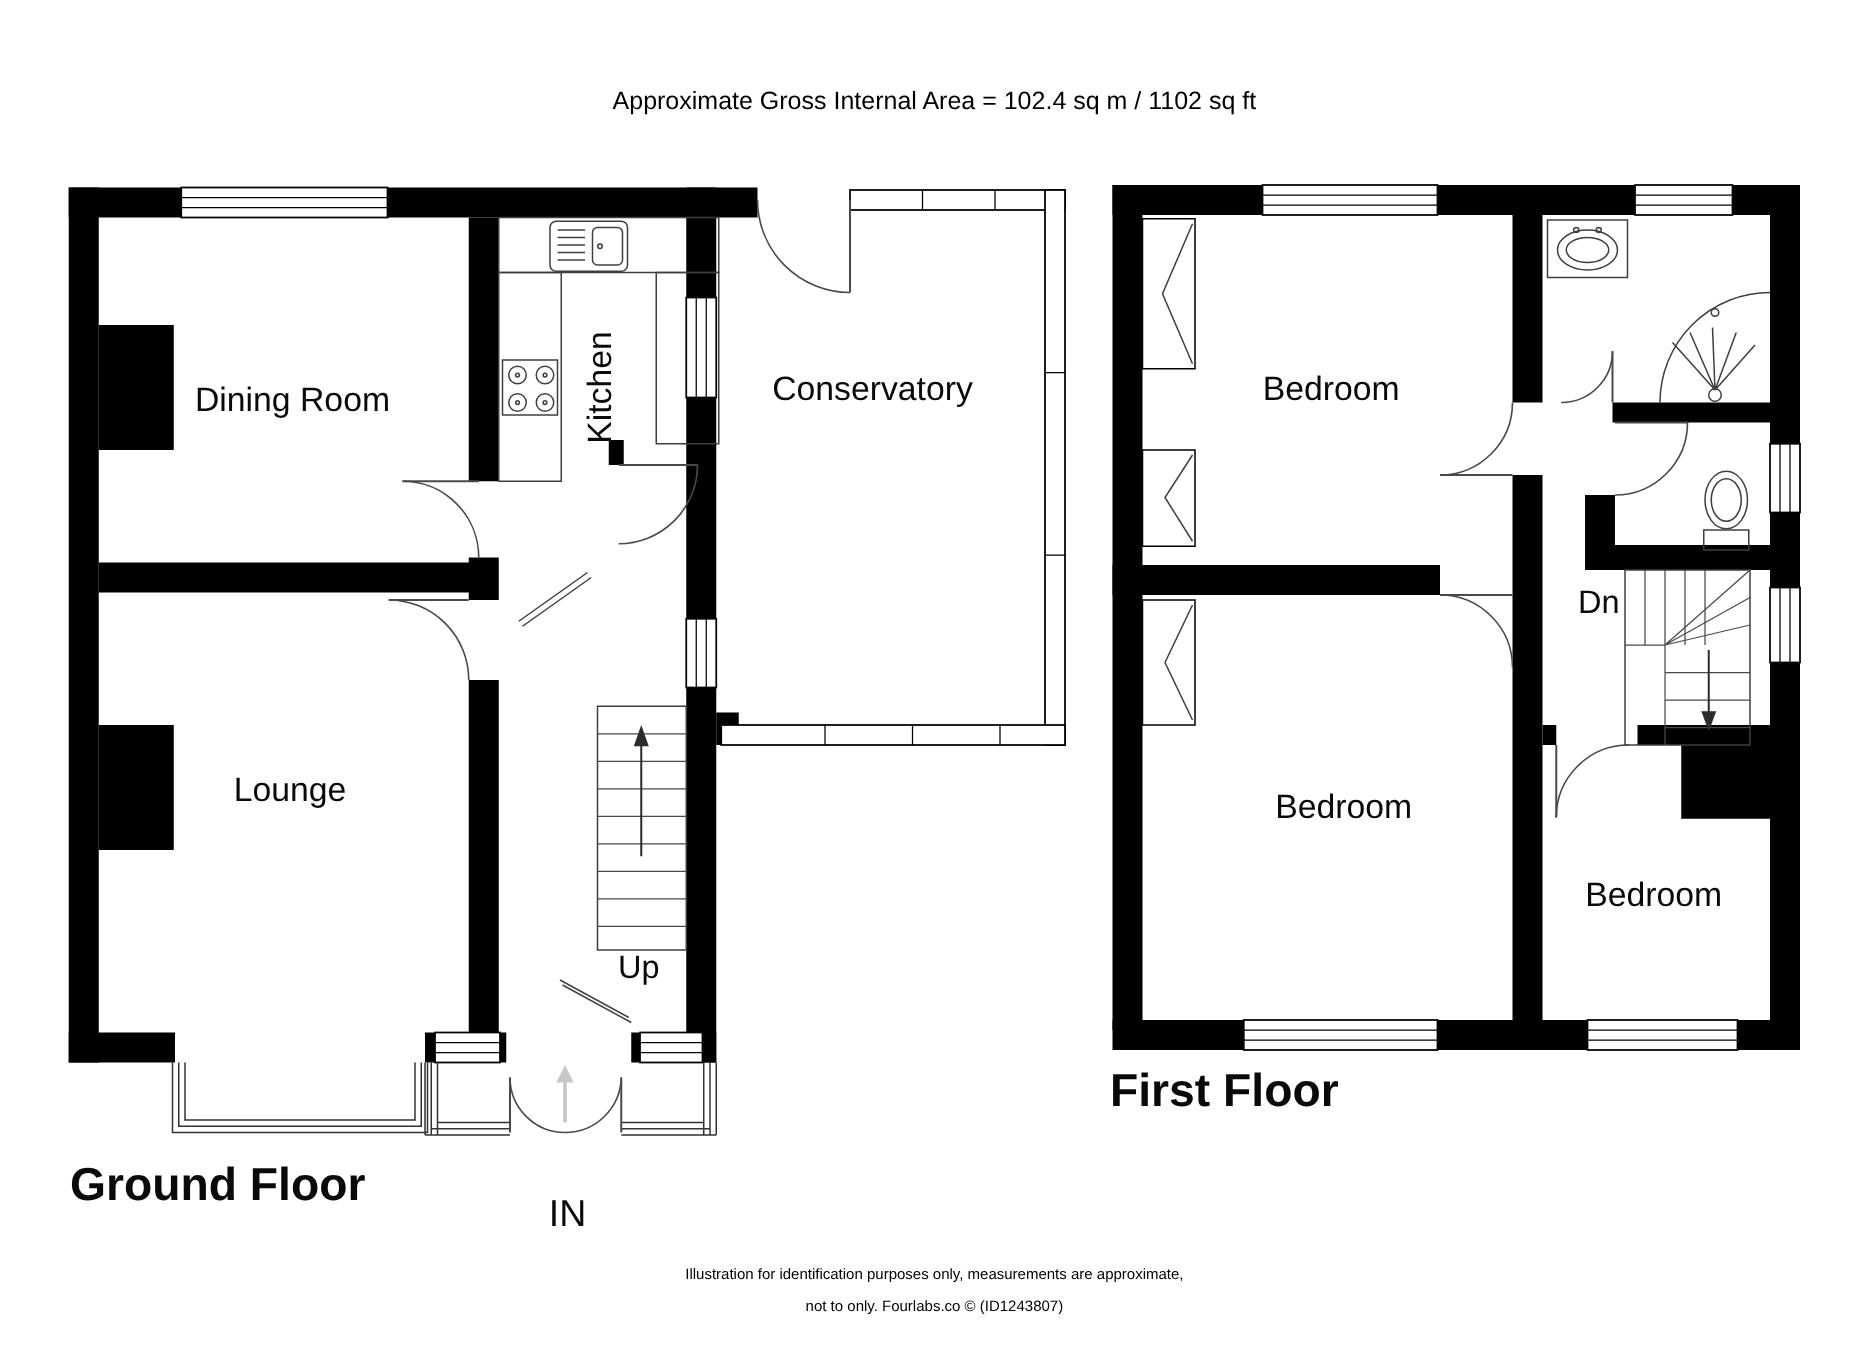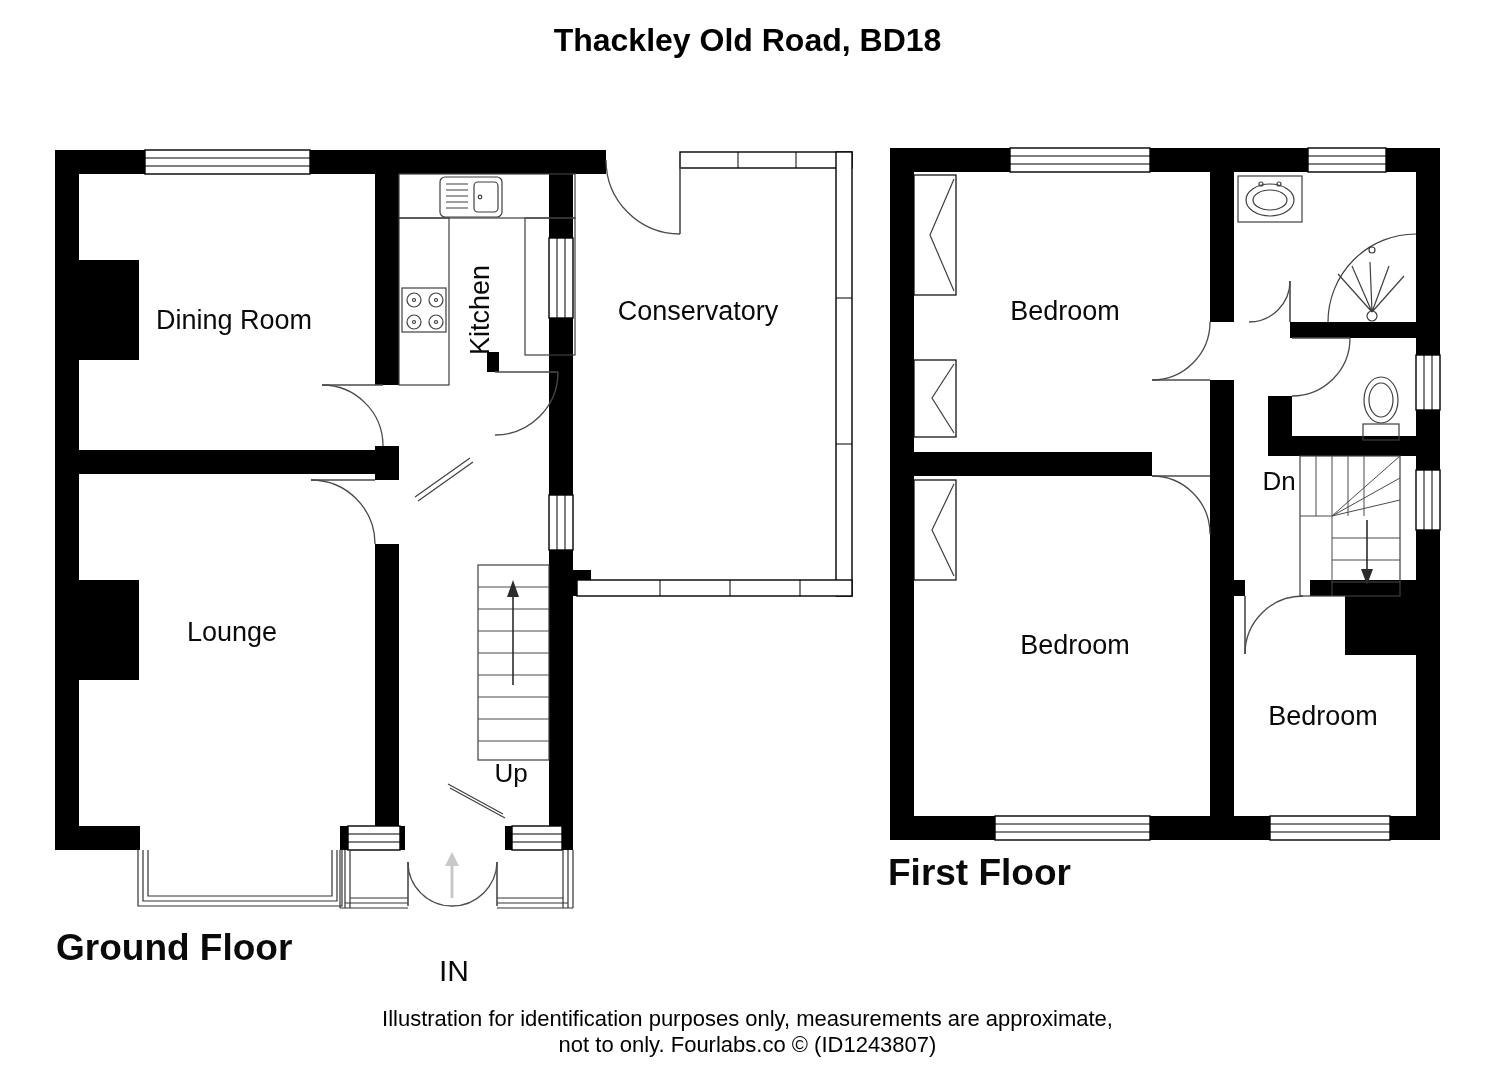--- a/index.html
+++ b/index.html
@@ -3,21 +3,21 @@
 <meta charset="utf-8">
 <style>
   html,body{margin:0;padding:0;background:#fff;}
   .page{position:relative;width:1495px;height:1080px;background:#fff;overflow:hidden;
         font-family:"Liberation Sans",sans-serif;}
   .title{position:absolute;left:0;right:0;top:22px;text-align:center;
          font-size:32px;font-weight:bold;color:#000;}
   .subtitle{position:absolute;left:0;right:0;top:70px;text-align:center;
             font-size:20px;color:#000;}
   .footer{position:absolute;left:0;right:0;top:1006px;text-align:center;
-          font-size:22px;line-height:26px;color:#000;}
+          font-size:12px;line-height:26px;color:#000;}
   .plan{position:absolute;}
   .plan-ground{left:50px;top:140px;width:810px;height:870px;}
   .plan-first{left:880px;top:140px;width:600px;height:760px;}
   .wall{fill:#000;stroke:none;}
   .win{fill:#fff;stroke:#000;stroke-width:1.4;}
   .winline{stroke:#000;stroke-width:1;fill:none;}
   .thin{fill:none;stroke:#3f3f3f;stroke-width:1.2;}
   .arc{fill:none;stroke:#4a4a4a;stroke-width:1.3;}
   .leaf{stroke:#4a4a4a;stroke-width:1.6;fill:none;}
   .tread{stroke:#4a4a4a;stroke-width:1;fill:none;}
@@ -31,21 +31,21 @@
   .room-lbl{font-size:27px;}
   .small-lbl{font-size:26px;}
   .in-lbl{font-size:30px;}
   .floor-lbl{font-size:37px;font-weight:bold;}
 </style>
 </head>
 <body>
 
 <div class="page">
 
-  <div class="title">Thackley Old Road, BD18</div>
+  <div class="subtitle">Approximate Gross Internal Area = 102.4 sq m / 1102 sq ft</div>
 
   <svg class="plan plan-ground" viewBox="0 0 810 870">
 
     <g>
       <rect class="wall" x="5" y="10" width="551" height="24"></rect>
       <rect class="wall" x="5" y="10" width="24" height="700"></rect>
       <rect class="wall" x="29" y="120" width="60" height="100"></rect>
       <rect class="wall" x="29" y="440" width="60" height="100"></rect>
       <rect class="wall" x="29" y="310" width="300" height="24"></rect>
       <rect class="wall" x="325" y="34" width="24" height="211"></rect>

